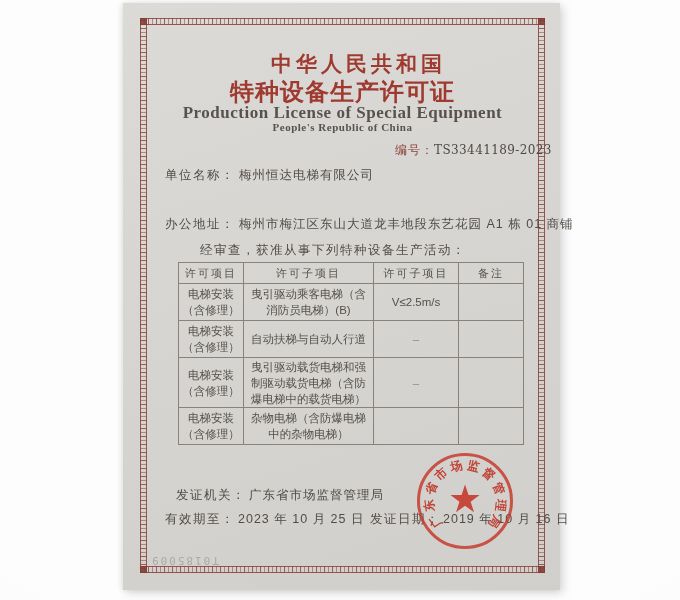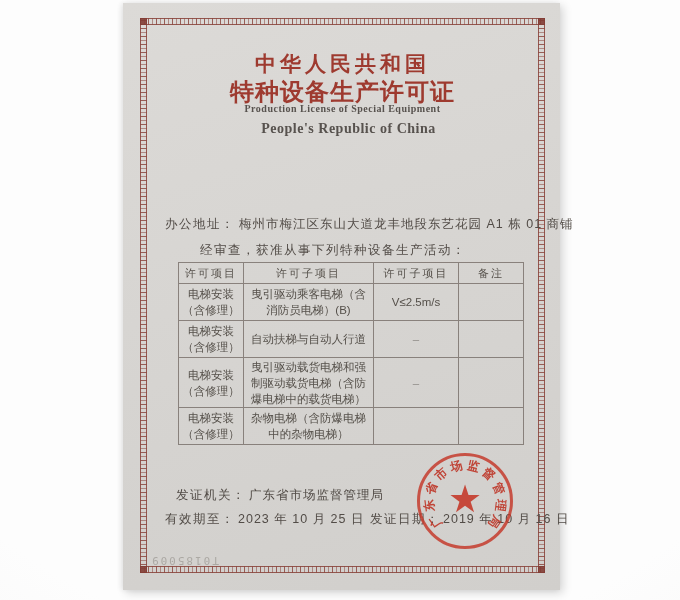--- a/index.html
+++ b/index.html
@@ -40,25 +40,25 @@
     background-repeat: repeat, no-repeat, no-repeat;
   }
   .m-top    { left: 17px; top: 15px;  width: 405px; }
   .m-bottom { left: 17px; top: 563px; width: 405px; }
   .m-left   { left: 17px; top: 15px;  height: 555px; }
   .m-right  { left: 415px; top: 15px; height: 555px; }
   .m-corner { position:absolute; width:7px; height:7px; background: rgba(130,60,52,.9); }
 
   
   .title-block { position: absolute; left: 17px; width: 405px; text-align: center; color: #9e3a2f; }
-  .t-cn1 { top: 47px;  font-size: 21px; font-weight: bold; letter-spacing: 4px; }
+  .t-cn1 { top: 47px;  font-size: 21px; font-weight: bold; letter-spacing: 4px; padding-left: 16px; }
   .t-cn2 { top: 73px;  font-size: 24px; font-weight: bold; letter-spacing: 1px; }
   .t-en  { color: #57524e; font-family: "Liberation Serif", serif; font-weight: bold; }
-  .t-en1 { top: 100px; font-size: 10px; letter-spacing: 0.5px; }
-  .t-en2 { top: 118px; font-size: 14px; letter-spacing: 0.5px; margin-left: 6px; }
+  .t-en1 { top: 100px; font-size: 17px; letter-spacing: 0.5px; }
+  .t-en2 { top: 118px; font-size: 11px; letter-spacing: 0.5px; }
 
   .number-line { position: absolute; left: 272px; top: 139px; font-size: 12px; white-space: nowrap; }
   .number-line .lbl { color: #8a4038; letter-spacing: 1px; }
   .number-line .val { color: #4e4945; font-family: "DejaVu Serif", serif; letter-spacing: 0.4px; }
 
   
   .field { position: absolute; left: 42px; font-size: 12.5px; color: #524c47; white-space: nowrap; }
   .field .lbl { letter-spacing: 1.5px; }
   .field .val { letter-spacing: 1px; margin-left: 4px; }
   .f1 { top: 164px; }
@@ -133,21 +133,27 @@
     <div class="m-corner" style="left:17px;top:15px;"></div>
     <div class="m-corner" style="left:415px;top:15px;"></div>
     <div class="m-corner" style="left:17px;top:563px;"></div>
     <div class="m-corner" style="left:415px;top:563px;"></div>
 
     <div class="title-block t-cn1">中华人民共和国</div>
     <div class="title-block t-cn2">特种设备生产许可证</div>
     <div class="title-block t-en t-en1">Production License of Special Equipment</div>
     <div class="title-block t-en t-en2">People's Republic of China</div>
 
-
+    <div class="number-line">
+      <span class="lbl">编号：</span><span class="val">TS33441189-2023</span>
+    </div>
+
+    <div class="field f1">
+      <span class="lbl">单位名称：</span><span class="val">梅州恒达电梯有限公司</span>
+    </div>
     <div class="field f3">
       <span class="lbl">办公地址：</span><span class="val">梅州市梅江区东山大道龙丰地段东艺花园 A1 栋 01 商铺</span>
     </div>
     <div class="approval">经审查，获准从事下列特种设备生产活动：</div>
 
     <div class="lic-table">
       <div class="cell hdr">许可项目</div>
       <div class="cell hdr">许可子项目</div>
       <div class="cell hdr">许可子项目</div>
       <div class="cell hdr">备注</div>

